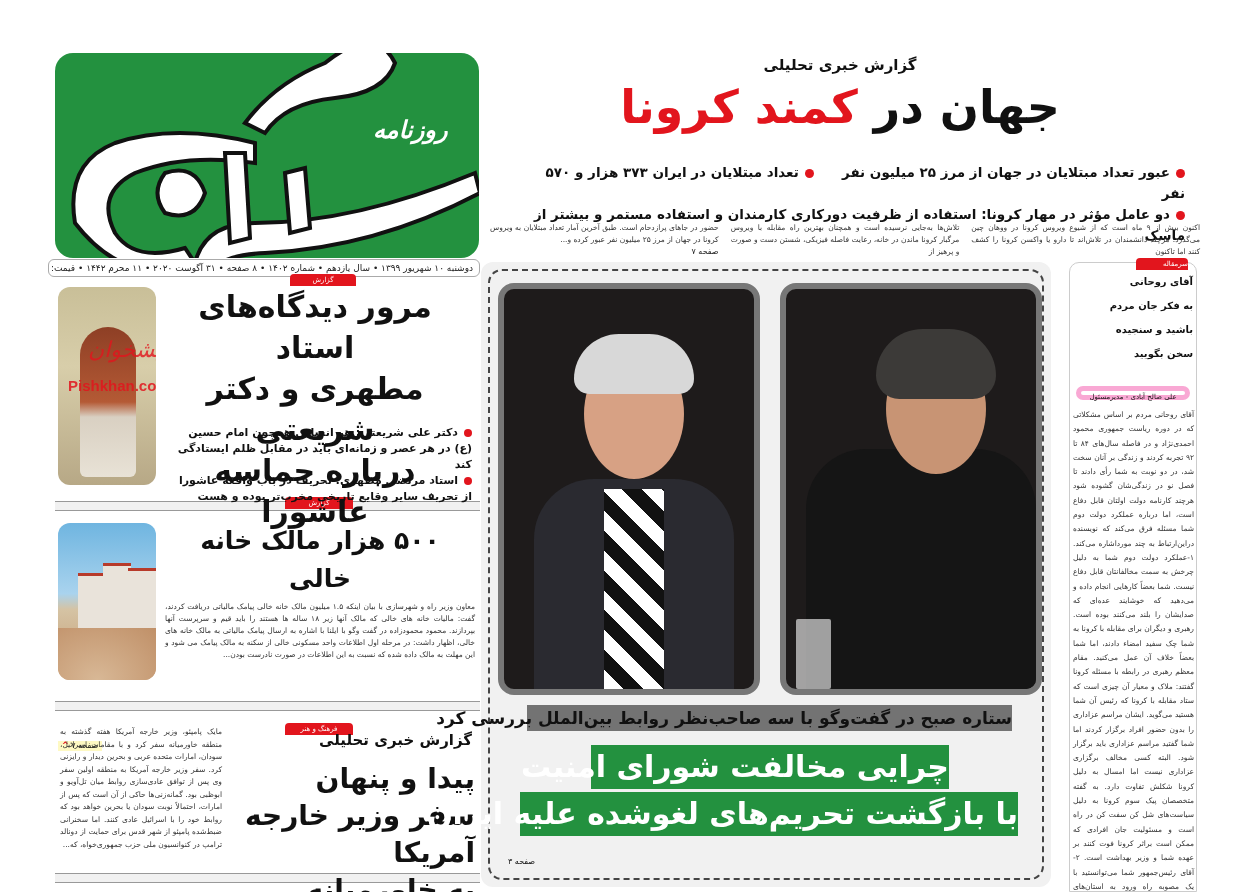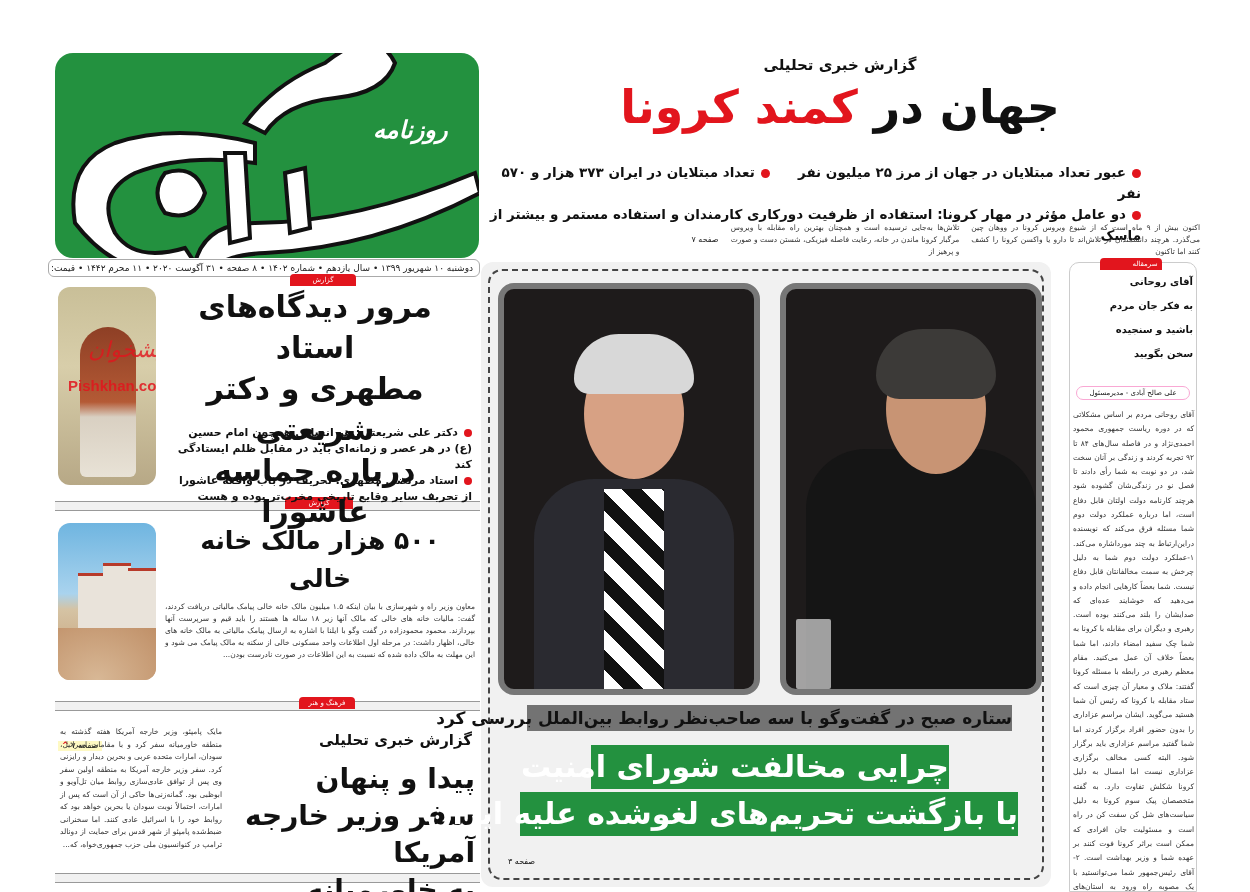--- a/index.html
+++ b/index.html
@@ -10,21 +10,21 @@
   .masthead { left: 55px; top: 53px; width: 424px; height: 205px; background: #23913f; border-radius: 18px; overflow: hidden; }
   .logo-script { position: absolute; left: 0; top: -30px; width: 430px; height: 260px; }
   .logo-sub { position: absolute; left: 318px; top: 62px; font-family: "DejaVu Serif", serif; font-size: 24px; font-style: italic; color: #fff; font-weight: bold; direction: rtl; }
 
   .dateline { left: 48px; top: 259px; width: 432px; height: 18px; border: 1px solid #aaa; border-radius: 6px; font-size: 9px; line-height: 16px; padding: 0 6px; text-align: right; color: #222; white-space: nowrap; overflow: hidden; }
 
   
   .kicker-top { left: 600px; top: 56px; width: 480px; text-align: center; font-size: 15px; font-weight: bold; }
   .main-title { left: 560px; top: 80px; width: 560px; text-align: center; font-size: 46px; font-weight: bold; letter-spacing: -1px; white-space: nowrap; }
   .main-title .red { color: #e2151d; }
-  .bullets-top { left: 476px; top: 162px; width: 665px; font-size: 13.5px; font-weight: bold; line-height: 21px; text-align: right; }
+  .bullets-top { left: 520px; top: 162px; width: 665px; font-size: 13.5px; font-weight: bold; line-height: 21px; text-align: right; }
   .bullet { display: inline-block; width: 9px; height: 9px; border-radius: 50%; background: #e2151d; margin-left: 6px; vertical-align: middle; }
   .lead-cols { left: 490px; top: 222px; width: 710px; display: flex; gap: 12px; font-size: 7.5px; line-height: 12px; color: #333; }
   .lead-cols div { flex: 1; text-align: justify; }
   .page-ref { font-size: 8px; color: #222; }
 
   
   .tag { height: 12px; background: #e2151d; color: #fff; font-size: 7px; line-height: 12px; text-align: center; border-radius: 4px 4px 0 0; }
   .sep-line { height: 10px; border-top: 1px solid #999; border-bottom: 1px solid #999; background: #f1f1f1; }
   .pageno { font-size: 8px; background: #fef9c3; padding: 0 4px; line-height: 10px; color: #111; margin-top: 40px; }
   .pageno .chev { color: #e2151d; font-weight: bold; }
@@ -57,21 +57,21 @@
   .body-shape { position: absolute; border-radius: 60px 60px 0 0; }
   .center-kicker { left: 527px; top: 705px; width: 485px; height: 26px; background: #737373; font-size: 17px; font-weight: bold; text-align: center; line-height: 26px; white-space: nowrap; }
   .green-line { background: #23913f; color: #fff; font-weight: bold; text-align: center; white-space: nowrap; }
   .green1 { left: 591px; top: 745px; width: 358px; height: 44px; font-size: 30px; line-height: 44px; }
   .green2 { left: 520px; top: 792px; width: 498px; height: 44px; font-size: 30px; line-height: 44px; }
   .center-page { left: 508px; top: 857px; font-size: 8px; }
 
   
   .edit-box { left: 1069px; top: 262px; width: 128px; height: 630px; border: 1px solid #ccc; border-radius: 10px 10px 0 0; }
   .edit-title { left: 1073px; top: 270px; width: 120px; font-size: 10px; font-weight: bold; line-height: 24px; text-align: right; }
-  .author { left: 1076px; top: 386px; width: 114px; height: 14px; border: 1px solid #f9a8d4; border-radius: 8px; font-size: 7px; text-align: center; line-height: 12px; }
+  .author { left: 1076px; top: 386px; width: 114px; height: 14px; border: 5px solid #f9a8d4; border-radius: 8px; font-size: 7px; text-align: center; line-height: 12px; }
   .edit-body { left: 1073px; top: 408px; width: 121px; font-size: 7.5px; line-height: 14.3px; text-align: justify; color: #333; }
 </style>
 </head>
 <body>
 
 <div class="abs masthead">
   <svg class="logo-script" viewBox="0 0 430 260">
     <g fill="#fff" stroke="#111" stroke-width="4">
       <path d="M270 40 Q320 0 340 40 Q330 70 280 75 Q230 80 210 110 L190 100 Q220 60 270 40 Z"></path>
       <path d="M20 200 Q10 140 60 120 Q120 100 200 120 L200 140 Q130 130 80 150 Q40 170 60 210 Q80 240 130 225 L140 240 Q70 265 20 200 Z"></path>
@@ -97,34 +97,34 @@
     <span class="bullet"></span><span>تعداد مبتلایان در ایران ۳۷۳ هزار و ۵۷۰ نفر</span>
   </div>
   <div>
     <span class="bullet"></span><span>دو عامل مؤثر در مهار کرونا: استفاده از ظرفیت دورکاری کارمندان و استفاده مستمر و بیشتر از ماسک</span>
   </div>
 </div>
 <div class="abs lead-cols">
   <div>اکنون بیش از ۹ ماه است که از شیوع ویروس کرونا در ووهان چین می‌گذرد. هرچند دانشمندان در تلاش‌اند تا دارو یا واکسن کرونا را کشف کنند اما تاکنون</div>
   <div>تلاش‌ها به‌جایی نرسیده است و همچنان بهترین راه مقابله با ویروس مرگبار کرونا ماندن در خانه، رعایت فاصله فیزیکی، شستن دست و صورت و پرهیز از</div>
   <div>
-    <br>
+    <span>حضور در جاهای پرازدحام است. طبق آخرین آمار تعداد مبتلایان به ویروس کرونا در جهان از مرز ۲۵ میلیون نفر عبور کرده و...</span><br>
     <span class="page-ref">صفحه ۷</span>
   </div>
 </div>
 
 <div class="abs tag" style="left:290px; top:274px; width:66px;">گزارش</div>
 
 <div class="abs sep-line" style="left:55px; top:501px; width:425px;"></div>
 <div class="abs pageno" style="left:58px; top:501px;"><span>صفحه ۶</span> <span class="chev">^</span></div>
 <div class="abs tag" style="left:285px; top:497px; width:68px;">گزارش</div>
 
 <div class="abs sep-line" style="left:55px; top:701px; width:425px;"></div>
 <div class="abs pageno" style="left:58px; top:701px;"><span>صفحه ۷</span> <span class="chev">^</span></div>
-<div class="abs tag" style="left:285px; top:697px; width:56px;margin-left:14px;">فرهنگ و هنر</div>
+<div class="abs tag" style="left:285px; top:723px; width:68px;">فرهنگ و هنر</div>
 
 <div class="abs sep-line" style="left:55px; top:873px; width:425px;"></div>
 <div class="abs pageno" style="left:42px; top:873px;"><span>صفحه ۴</span> <span class="chev">^</span></div>
 
 <div class="abs story1-img">
   <div class="figure-robe"></div>
   <div class="wm-fa">پیشخوان</div>
   <div class="watermark">Pishkhan.com</div>
 </div>
 <div class="abs story1-title">
@@ -171,21 +171,21 @@
   <div class="head" style="left:90px; top:40px; width:120px; height:70px; background:#3c3a38; border-radius:60px 60px 30px 30px;"></div>
   <div style="position:absolute; left:10px; top:330px; width:35px; height:70px; background:rgba(220,220,220,0.7); border-radius:2px;"></div>
 </div>
 
 <div class="abs center-kicker">ستاره صبح در گفت‌وگو با سه صاحب‌نظر روابط بین‌الملل بررسی کرد</div>
 <div class="abs green-line green1">چرایی مخالفت شورای امنیت</div>
 <div class="abs green-line green2">با بازگشت تحریم‌های لغوشده علیه ایران</div>
 <div class="abs center-page">صفحه ۳</div>
 
 <div class="abs edit-box"></div>
-<div class="abs tag" style="left:1100px; top:258px; width:62px;padding-left:28px;">سرمقاله</div>
+<div class="abs tag" style="left:1136px; top:258px; width:52px;padding-left:28px;">سرمقاله</div>
 <div class="abs edit-title">
   <div>آقای روحانی</div>
   <div>به فکر جان مردم</div>
   <div>باشید و سنجیده</div>
   <div>سخن بگویید</div>
 </div>
 <div class="abs author">علی صالح آبادی - مدیرمسئول</div>
 <div class="abs edit-body">آقای روحانی مردم بر اساس مشکلاتی که در دوره ریاست جمهوری محمود احمدی‌نژاد و در فاصله سال‌های ۸۴ تا ۹۲ تجربه کردند و زندگی بر آنان سخت شد، در دو نوبت به شما رأی دادند تا فصل نو در زندگی‌شان گشوده شود هرچند کارنامه دولت اولتان قابل دفاع است، اما درباره عملکرد دولت دوم شما مسئله فرق می‌کند که نویسنده دراین‌ارتباط به چند مورداشاره می‌کند. ۱-عملکرد دولت دوم شما به دلیل چرخش به سمت مخالفانتان قابل دفاع نیست. شما بعضاً کارهایی انجام داده و می‌دهید که خوشایند عده‌ای که صدایشان را بلند می‌کنند بوده است. رهبری و دیگران برای مقابله با کرونا به شما چک سفید امضاء دادند، اما شما بعضاً خلاف آن عمل می‌کنید. مقام معظم رهبری در رابطه با مسئله کرونا گفتند: ملاک و معیار آن چیزی است که ستاد مقابله با کرونا که رئیس آن شما هستید می‌گوید. ایشان مراسم عزاداری را بدون حضور افراد برگزار کردند اما شما گفتید مراسم عزاداری باید برگزار شود. البته کسی مخالف برگزاری عزاداری نیست اما امسال به دلیل کرونا شکلش تفاوت دارد. به گفته متخصصان پیک سوم کرونا به دلیل سیاست‌های شل کن سفت کن در راه است و مسئولیت جان افرادی که ممکن است براثر کرونا فوت کنند بر عهده شما و وزیر بهداشت است. ۲- آقای رئیس‌جمهور شما می‌توانستید با یک مصوبه راه ورود به استان‌های شمالی و شهرهای پرتردد دیگر در ایام تعطیلات هفته گذشته را ببندید که این کار را انجام ندادید، به‌گونه‌ای که رئیس پلیس راهور اعلام کرد که تعداد سفرها در تعطیلات هفته گذشته نسبت به ایام نوروز ۸۰ درصد افزایش یافته...</div>
 
 </body></html>

